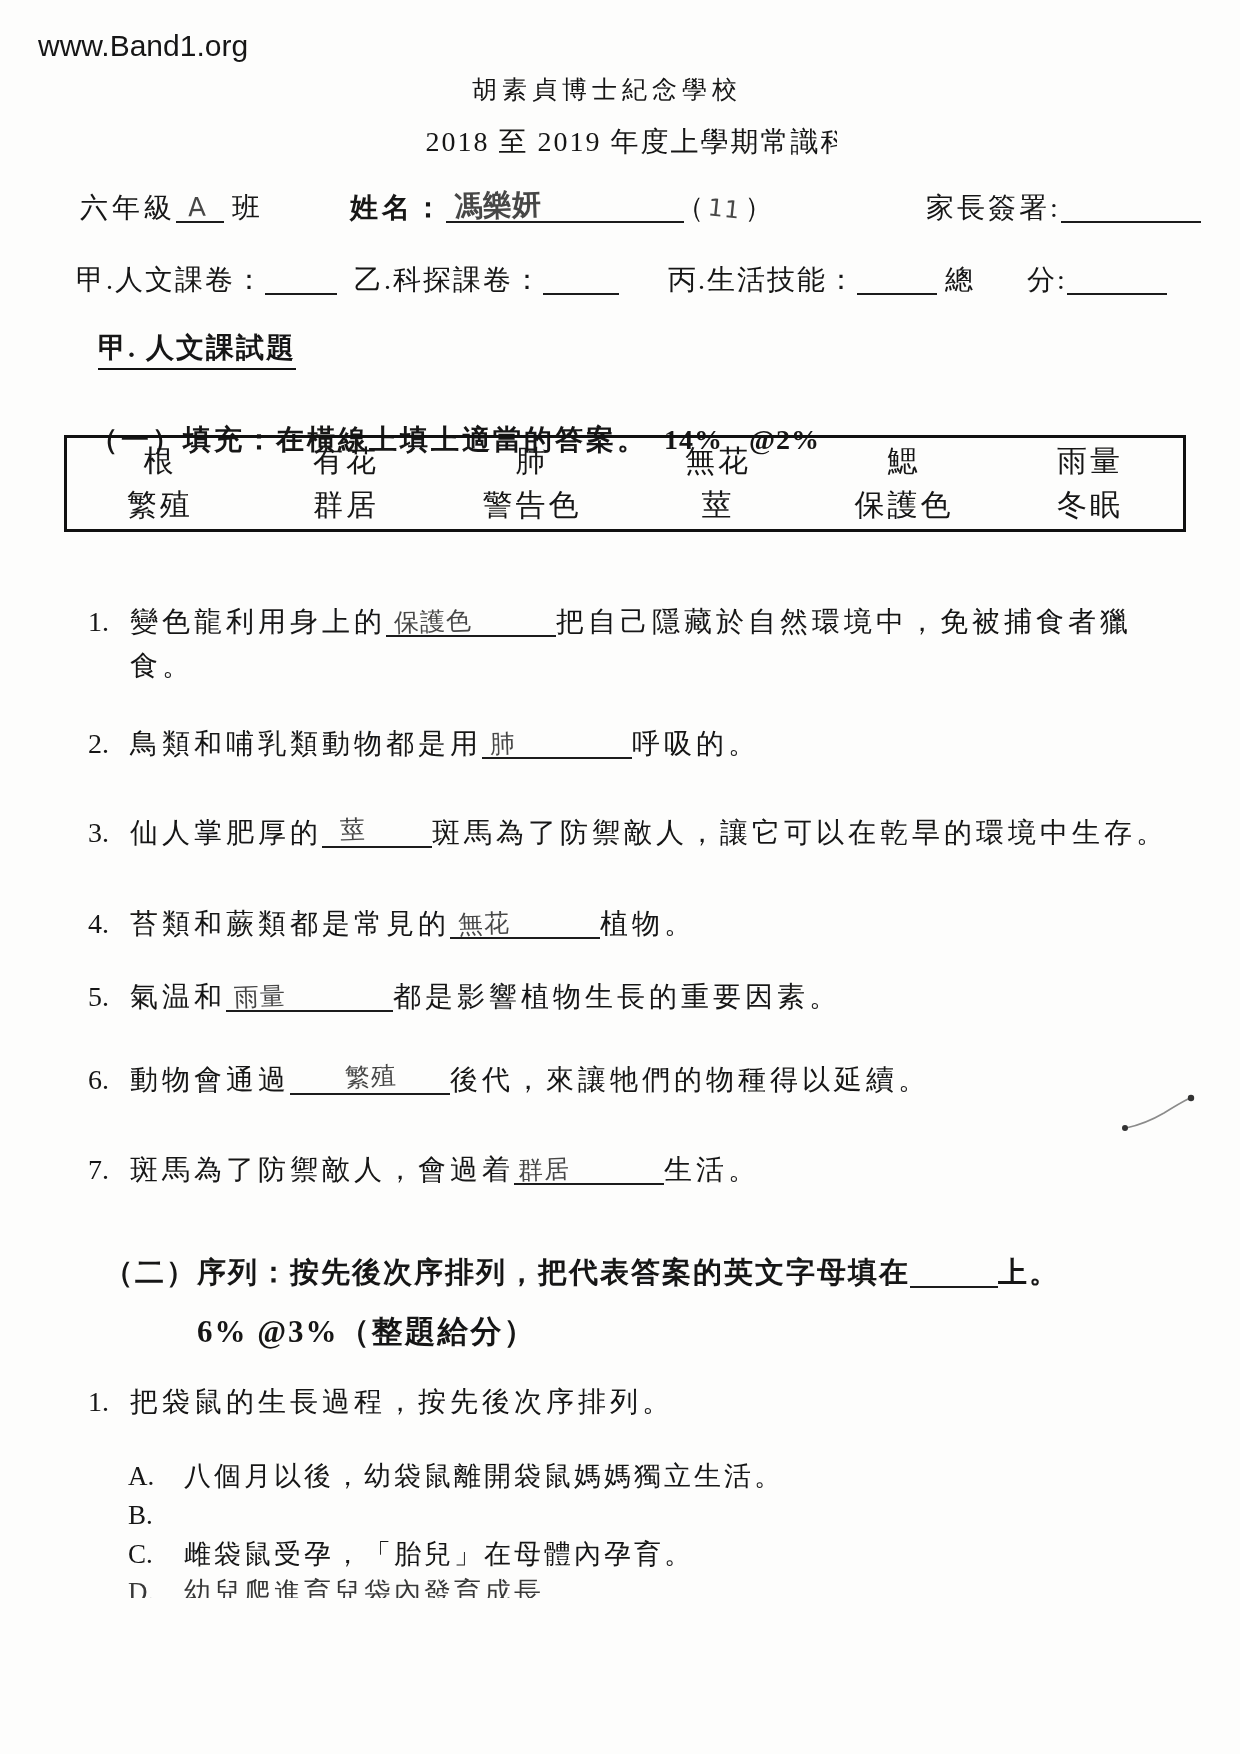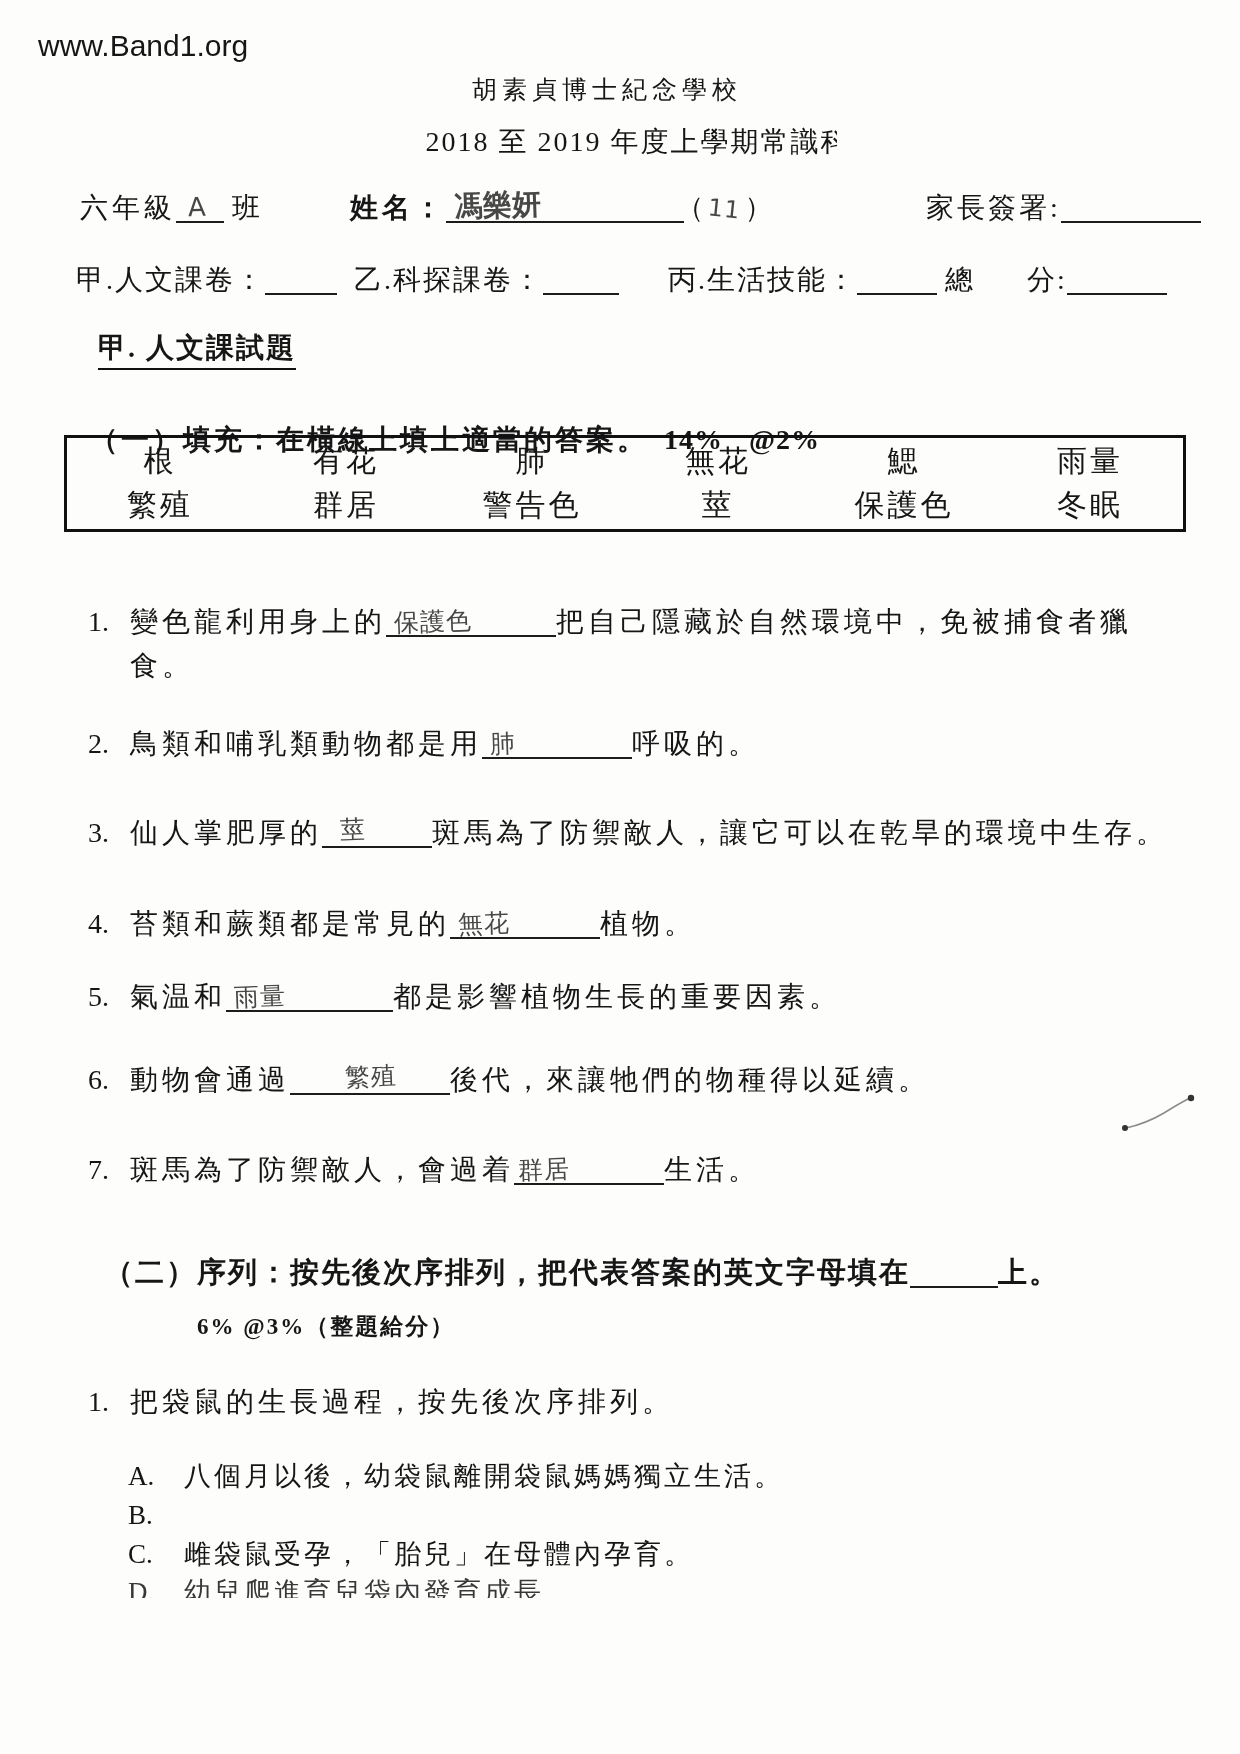--- a/index.html
+++ b/index.html
@@ -143,21 +143,21 @@
 
   <svg class="t" style="left:1118px;top:1090px;" width="84" height="46" viewBox="0 0 84 46">
     <path d="M8,38 C22,35 34,30 46,23 C54,18 62,13 72,8" stroke="#5a5a5a" stroke-width="1.6" fill="none" opacity="0.7"></path>
     <circle cx="7" cy="38" r="3" fill="#333"></circle>
     <circle cx="73" cy="8" r="3.2" fill="#333"></circle>
   </svg>
 
   <div class="t b6" style="left:104px;top:1254px;font-size:29px;letter-spacing:2px;">
     <span>（二）序列：按先後次序排列，把代表答案的英文字母填在</span><span class="blank" style="width:88px;"></span><span>上。</span>
   </div>
-  <div class="t b6" style="left:197px;top:1313px;font-size:23px;letter-spacing:2px;">6% @3%（整題給分）</div>
+  <div class="t b6" style="left:197px;top:1313px;font-size:31px;letter-spacing:2px;">6% @3%（整題給分）</div>
 
   <div class="t cjk qrow" style="left:88px;top:1384px;">
     <span class="qnum">1.</span>
     <span>把袋鼠的生長過程，按先後次序排列。</span>
   </div>
 
   <div class="t qrow" style="left:128px;top:1460px;font-size:27px;letter-spacing:3px;">
     <span class="opt-letter">A.</span>
     <span>八個月以後，幼袋鼠離開袋鼠媽媽獨立生活。</span>
   </div>

